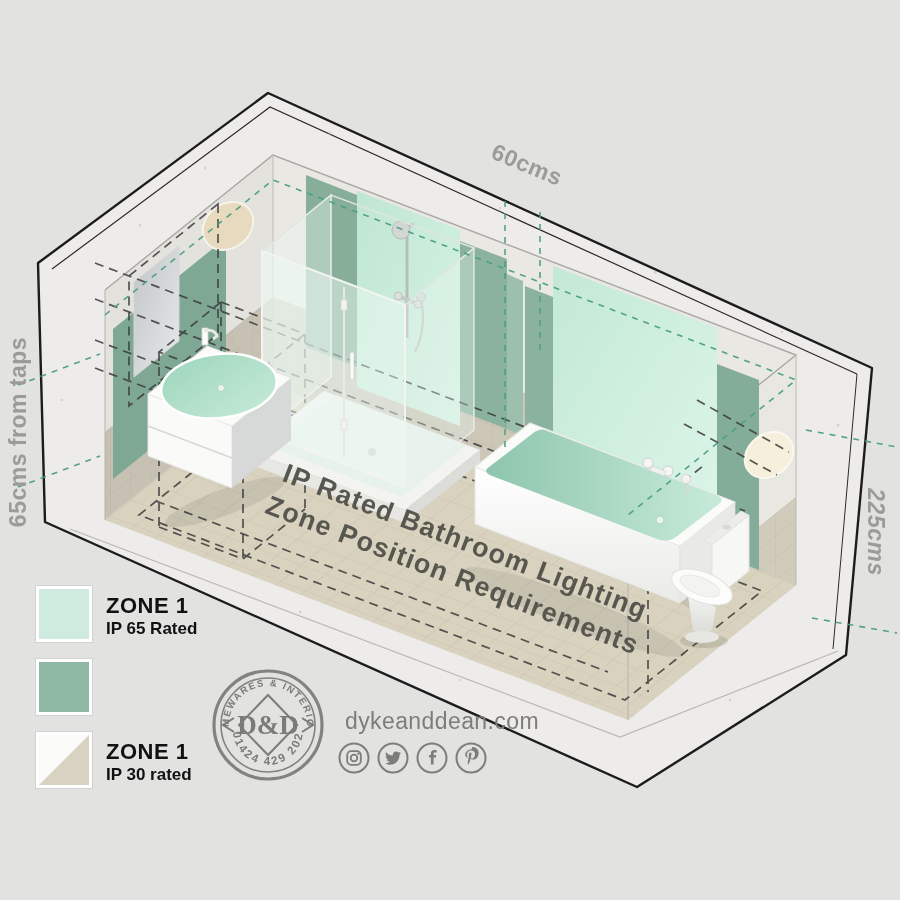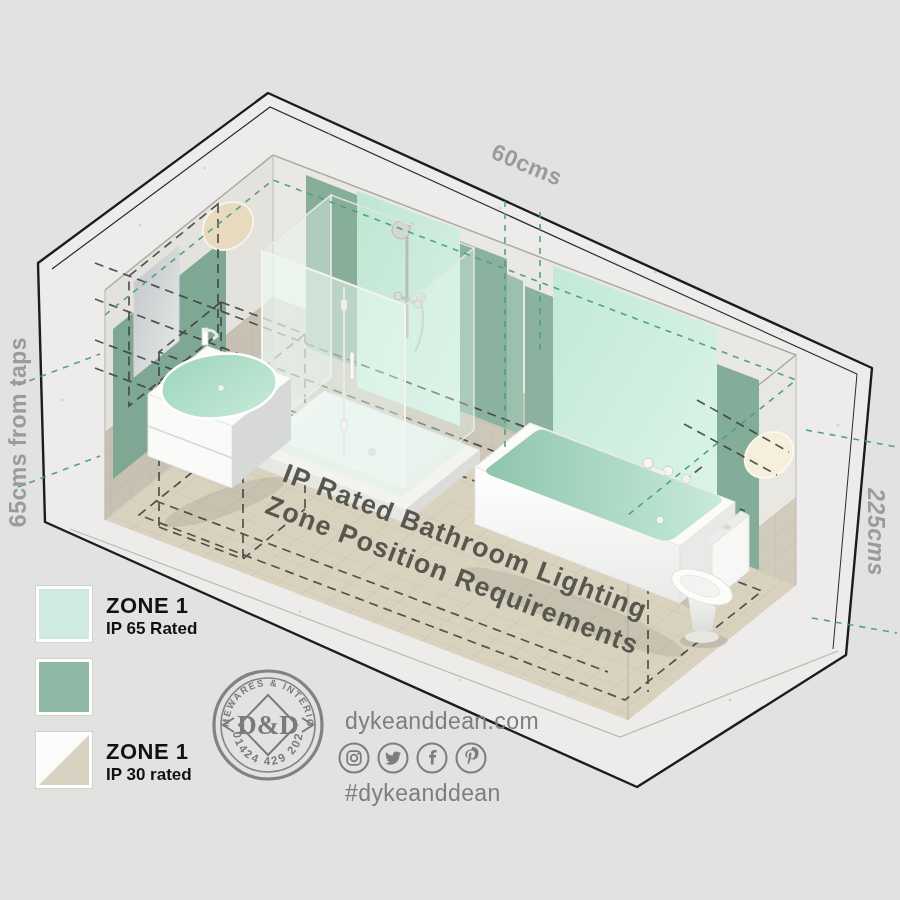--- a/index.html
+++ b/index.html
@@ -313,16 +313,15 @@
     </svg>
     <svg width="34" height="34" viewBox="0 0 34 34">
       <circle cx="17" cy="17" r="14.5" fill="none" stroke="#7d7d7b" stroke-width="2"></circle>
       <path fill="#7d7d7b" d="M19.8 11.4h1.8V8.9h-2.2c-2.4 0-3.5 1.4-3.5 3.4v1.8h-1.8v2.5h1.8v6.9h2.7v-6.9h2.2l.4-2.5h-2.6v-1.5c0-.7.3-1.2 1.2-1.2z"></path>
     </svg>
     <svg width="34" height="34" viewBox="0 0 34 34">
       <circle cx="17" cy="17" r="14.5" fill="none" stroke="#7d7d7b" stroke-width="2"></circle>
       <path fill="#7d7d7b" d="M17.4 8.6c-4 0-6.1 2.7-6.1 5 0 1.4.5 2.6 1.7 3.1.2.1.4 0 .4-.2l.2-.7c.1-.2 0-.3-.1-.4-.4-.4-.6-1-.6-1.7 0-2.2 1.7-4.3 4.4-4.3 2.4 0 3.7 1.5 3.7 3.4 0 2.6-1.1 4.7-2.8 4.7-.9 0-1.6-.8-1.4-1.7.3-1.1.8-2.3.8-3.1 0-.7-.4-1.3-1.2-1.3-1 0-1.7 1-1.7 2.3 0 .8.3 1.4.3 1.4l-1.1 4.9c-.3 1.5-.1 3.3 0 3.4 0 .1.2.1.3 0 .1-.1 1.4-1.7 1.8-3.3l.7-2.8c.4.7 1.4 1.3 2.5 1.3 3.2 0 5.4-3 5.4-6.9 0-2.9-2.5-5.6-6.3-5.6z"></path>
     </svg>
   </div>
-  <div class="tag">#dykeanddean</div>
 </div>
 
 </div>
 
 </body></html>

